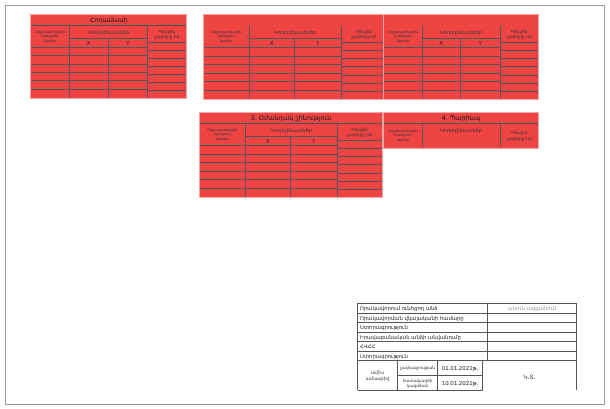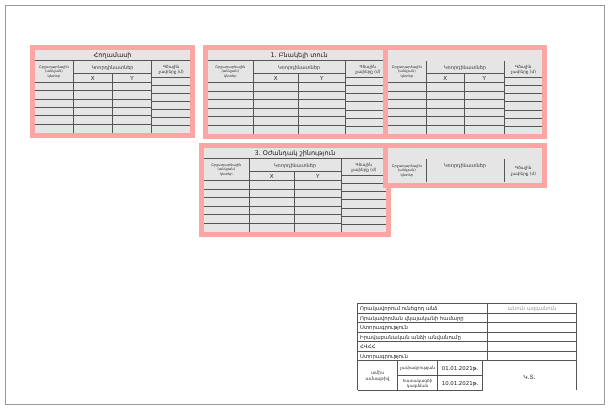--- a/index.html
+++ b/index.html
@@ -6,21 +6,21 @@
   #page{
     position:relative;width:610px;height:409px;background:#ffffff;
     font-family:"DejaVu Sans","Liberation Sans",sans-serif;
     color:#1b1b1b;overflow:hidden;
   }
   #frame{
     position:absolute;left:5px;top:5px;width:598px;height:398px;
     border:1px solid #9a9a9a;pointer-events:none;
   }
   
-  .mtable{position:absolute;border:5px solid #fca5a5;background:#e5e5e5;margin-top:31px;}
+  .mtable{position:absolute;border:1px solid #fca5a5;background:#ef4444;}
   .mtable > div{position:absolute;box-sizing:border-box;}
   .mt-title{left:0;top:0;width:100%;height:11px;border-bottom:1px solid #555;
     font-size:6.5px;line-height:10px;text-align:center;font-weight:400;}
   .mt-points{left:0;top:11px;width:25%;height:22px;border-right:1px solid #555;border-bottom:1px solid #555;
     font-size:3.6px;line-height:1.15;text-align:center;display:flex;flex-direction:column;justify-content:center;color:#333;}
   .mt-points span{display:block;}
   .mt-coords{left:25%;top:11px;width:50%;height:13px;border-bottom:1px solid #555;
     font-size:5px;line-height:12px;text-align:center;color:#333;}
   .mt-xh{left:25%;top:24px;width:25%;height:9px;border-right:1px solid #555;border-bottom:1px solid #555;
     font-size:5.5px;line-height:8px;text-align:center;}
@@ -107,21 +107,20 @@
         <div class="scell"></div>
         <div class="scell"></div>
         <div class="scell"></div>
         <div class="scell"></div>
         <div class="scell"></div>
         <div class="scell"></div>
       </div>
     </div>
 
   <div class="mtable" style="left:203px;top:14px;width:182px;height:84px;">
-      <div class="mt-title">1. Բնակելի տուն</div>
       <div class="mt-points">
         <span>Շրջադարձային</span>
         <span>(անկյան)</span>
         <span>կետեր</span>
       </div>
       <div class="mt-coords">Կոորդինատներ</div>
       <div class="mt-linear">
         <span>Գծային</span>
         <span>չափերը (մ)</span>
       </div>
@@ -241,20 +240,21 @@
         <div class="scell"></div>
         <div class="scell"></div>
         <div class="scell"></div>
         <div class="scell"></div>
         <div class="scell"></div>
         <div class="scell"></div>
       </div>
     </div>
 
   <div class="mtable noxy" style="left:383px;top:112px;width:154px;height:35px;">
+      <div class="mt-title">4. Պարիսպ</div>
       <div class="mt-points">
         <span>Շրջադարձային</span>
         <span>(անկյան)</span>
         <span>կետեր</span>
       </div>
       <div class="mt-coords">Կոորդինատներ</div>
       <div class="mt-linear">
         <span>Գծային</span>
         <span>չափերը (մ)</span>
       </div>

